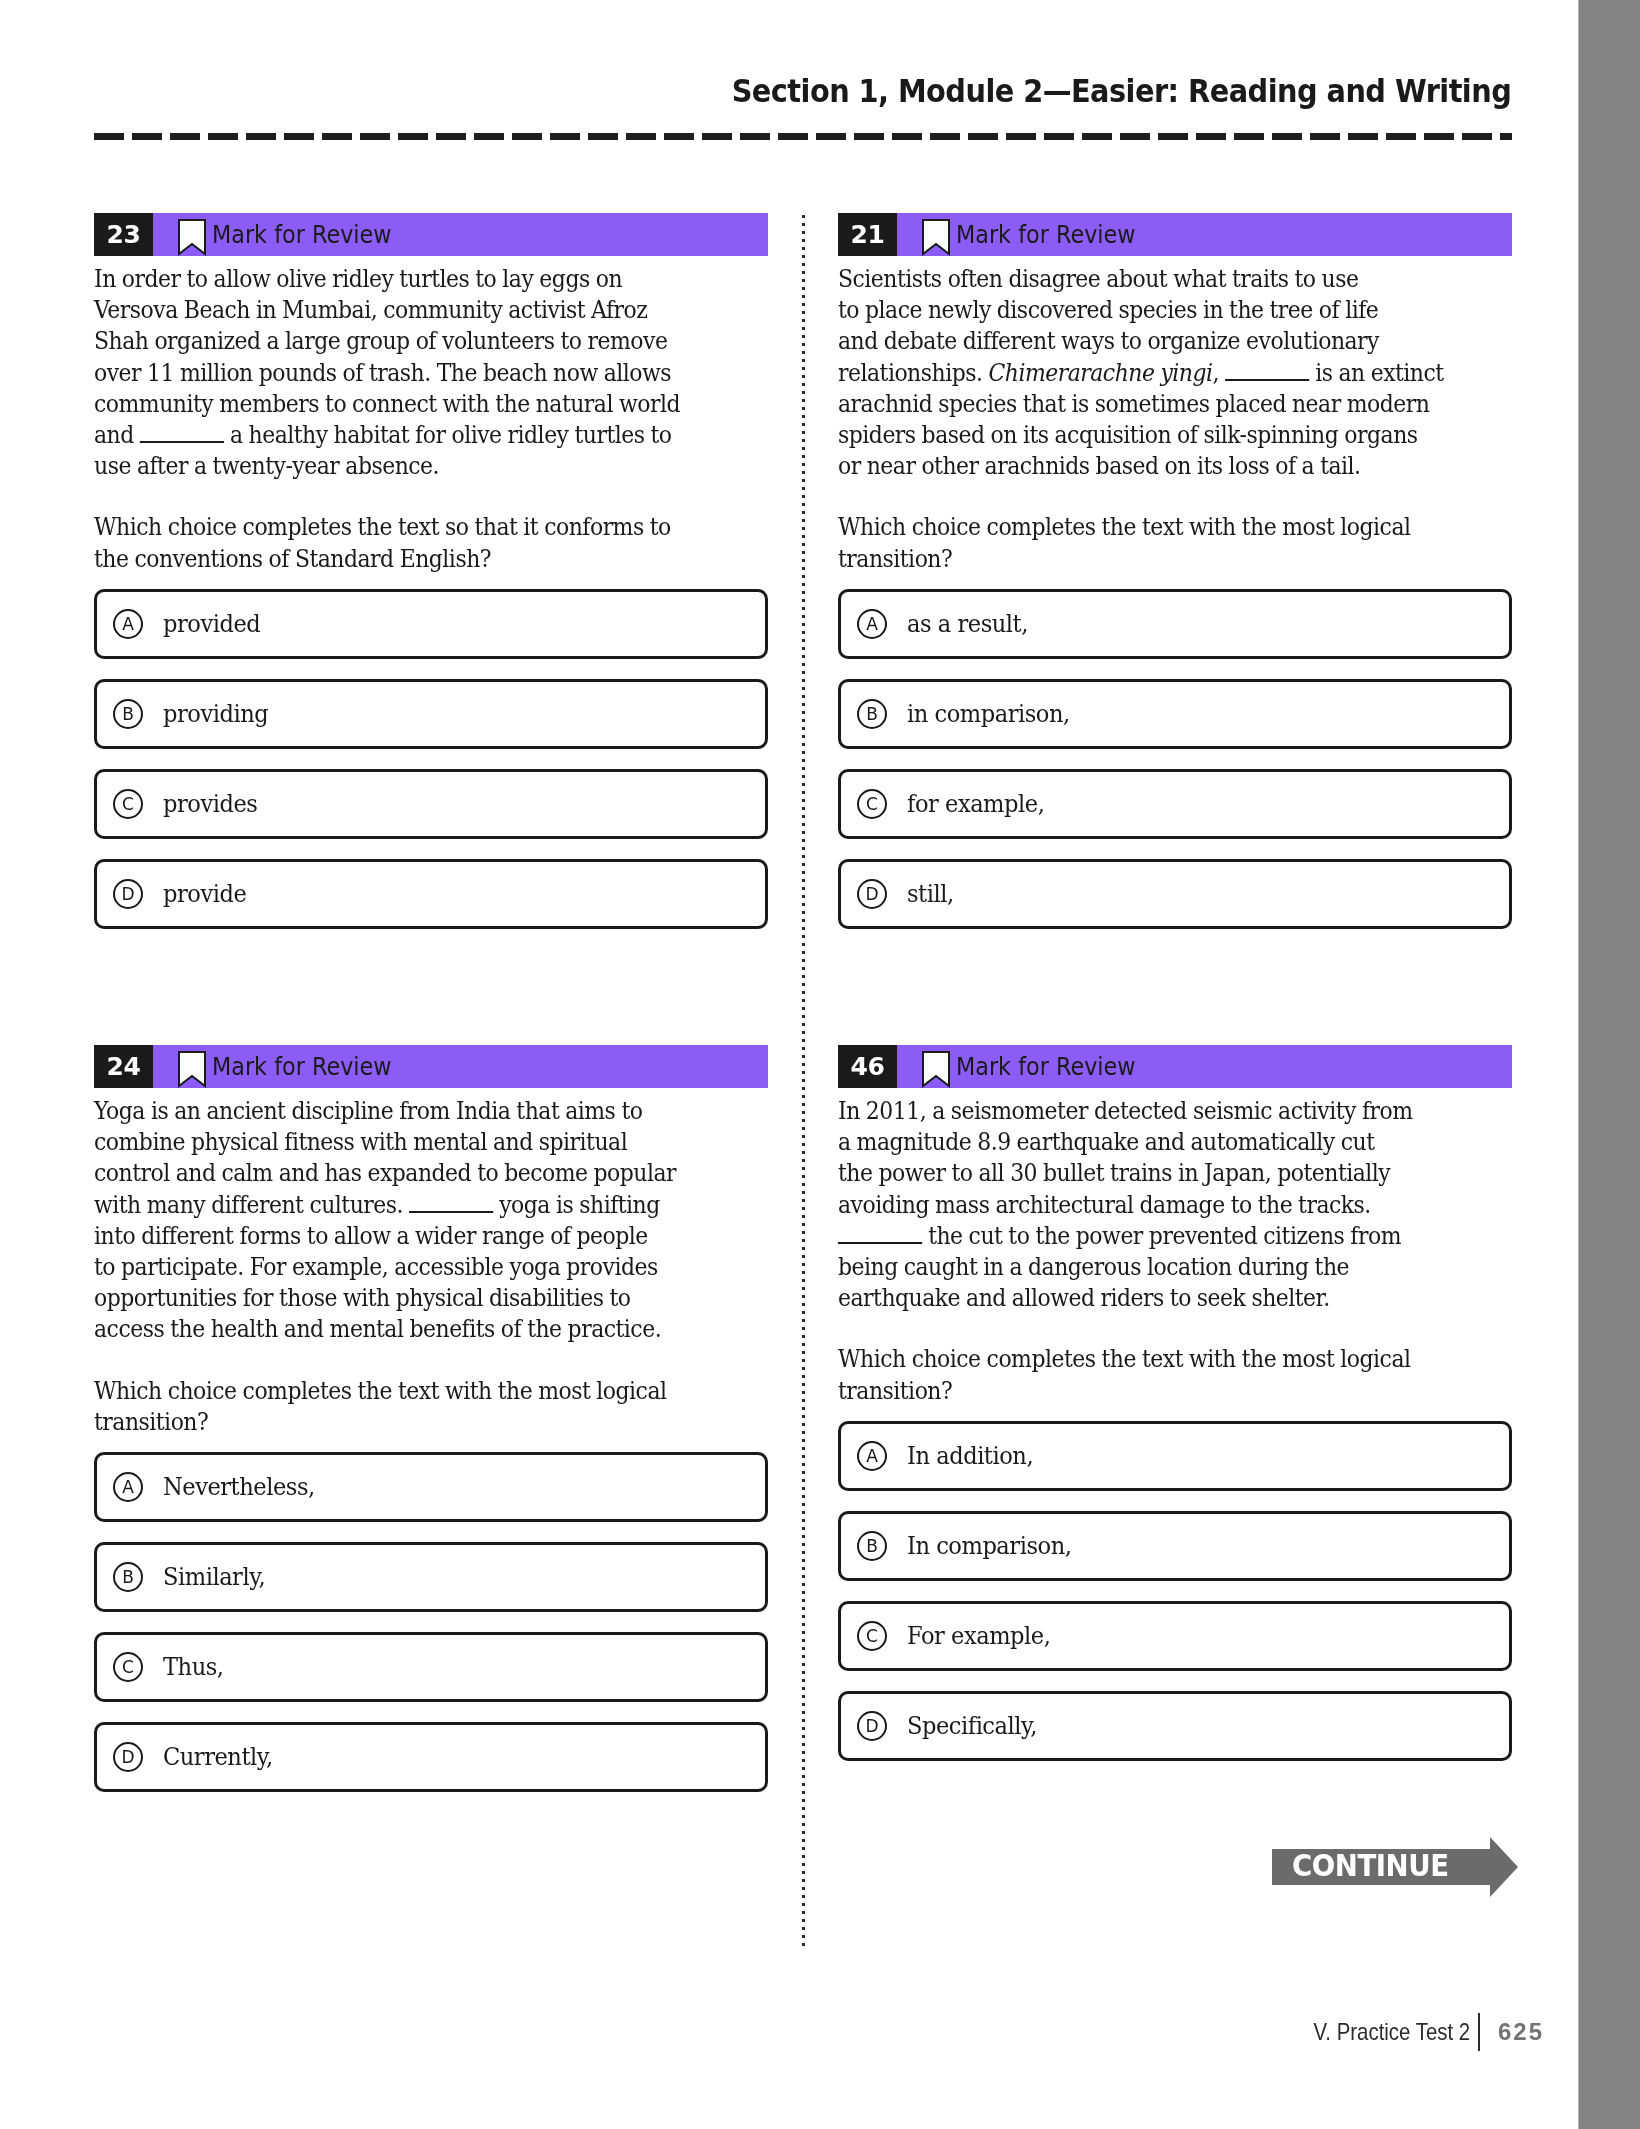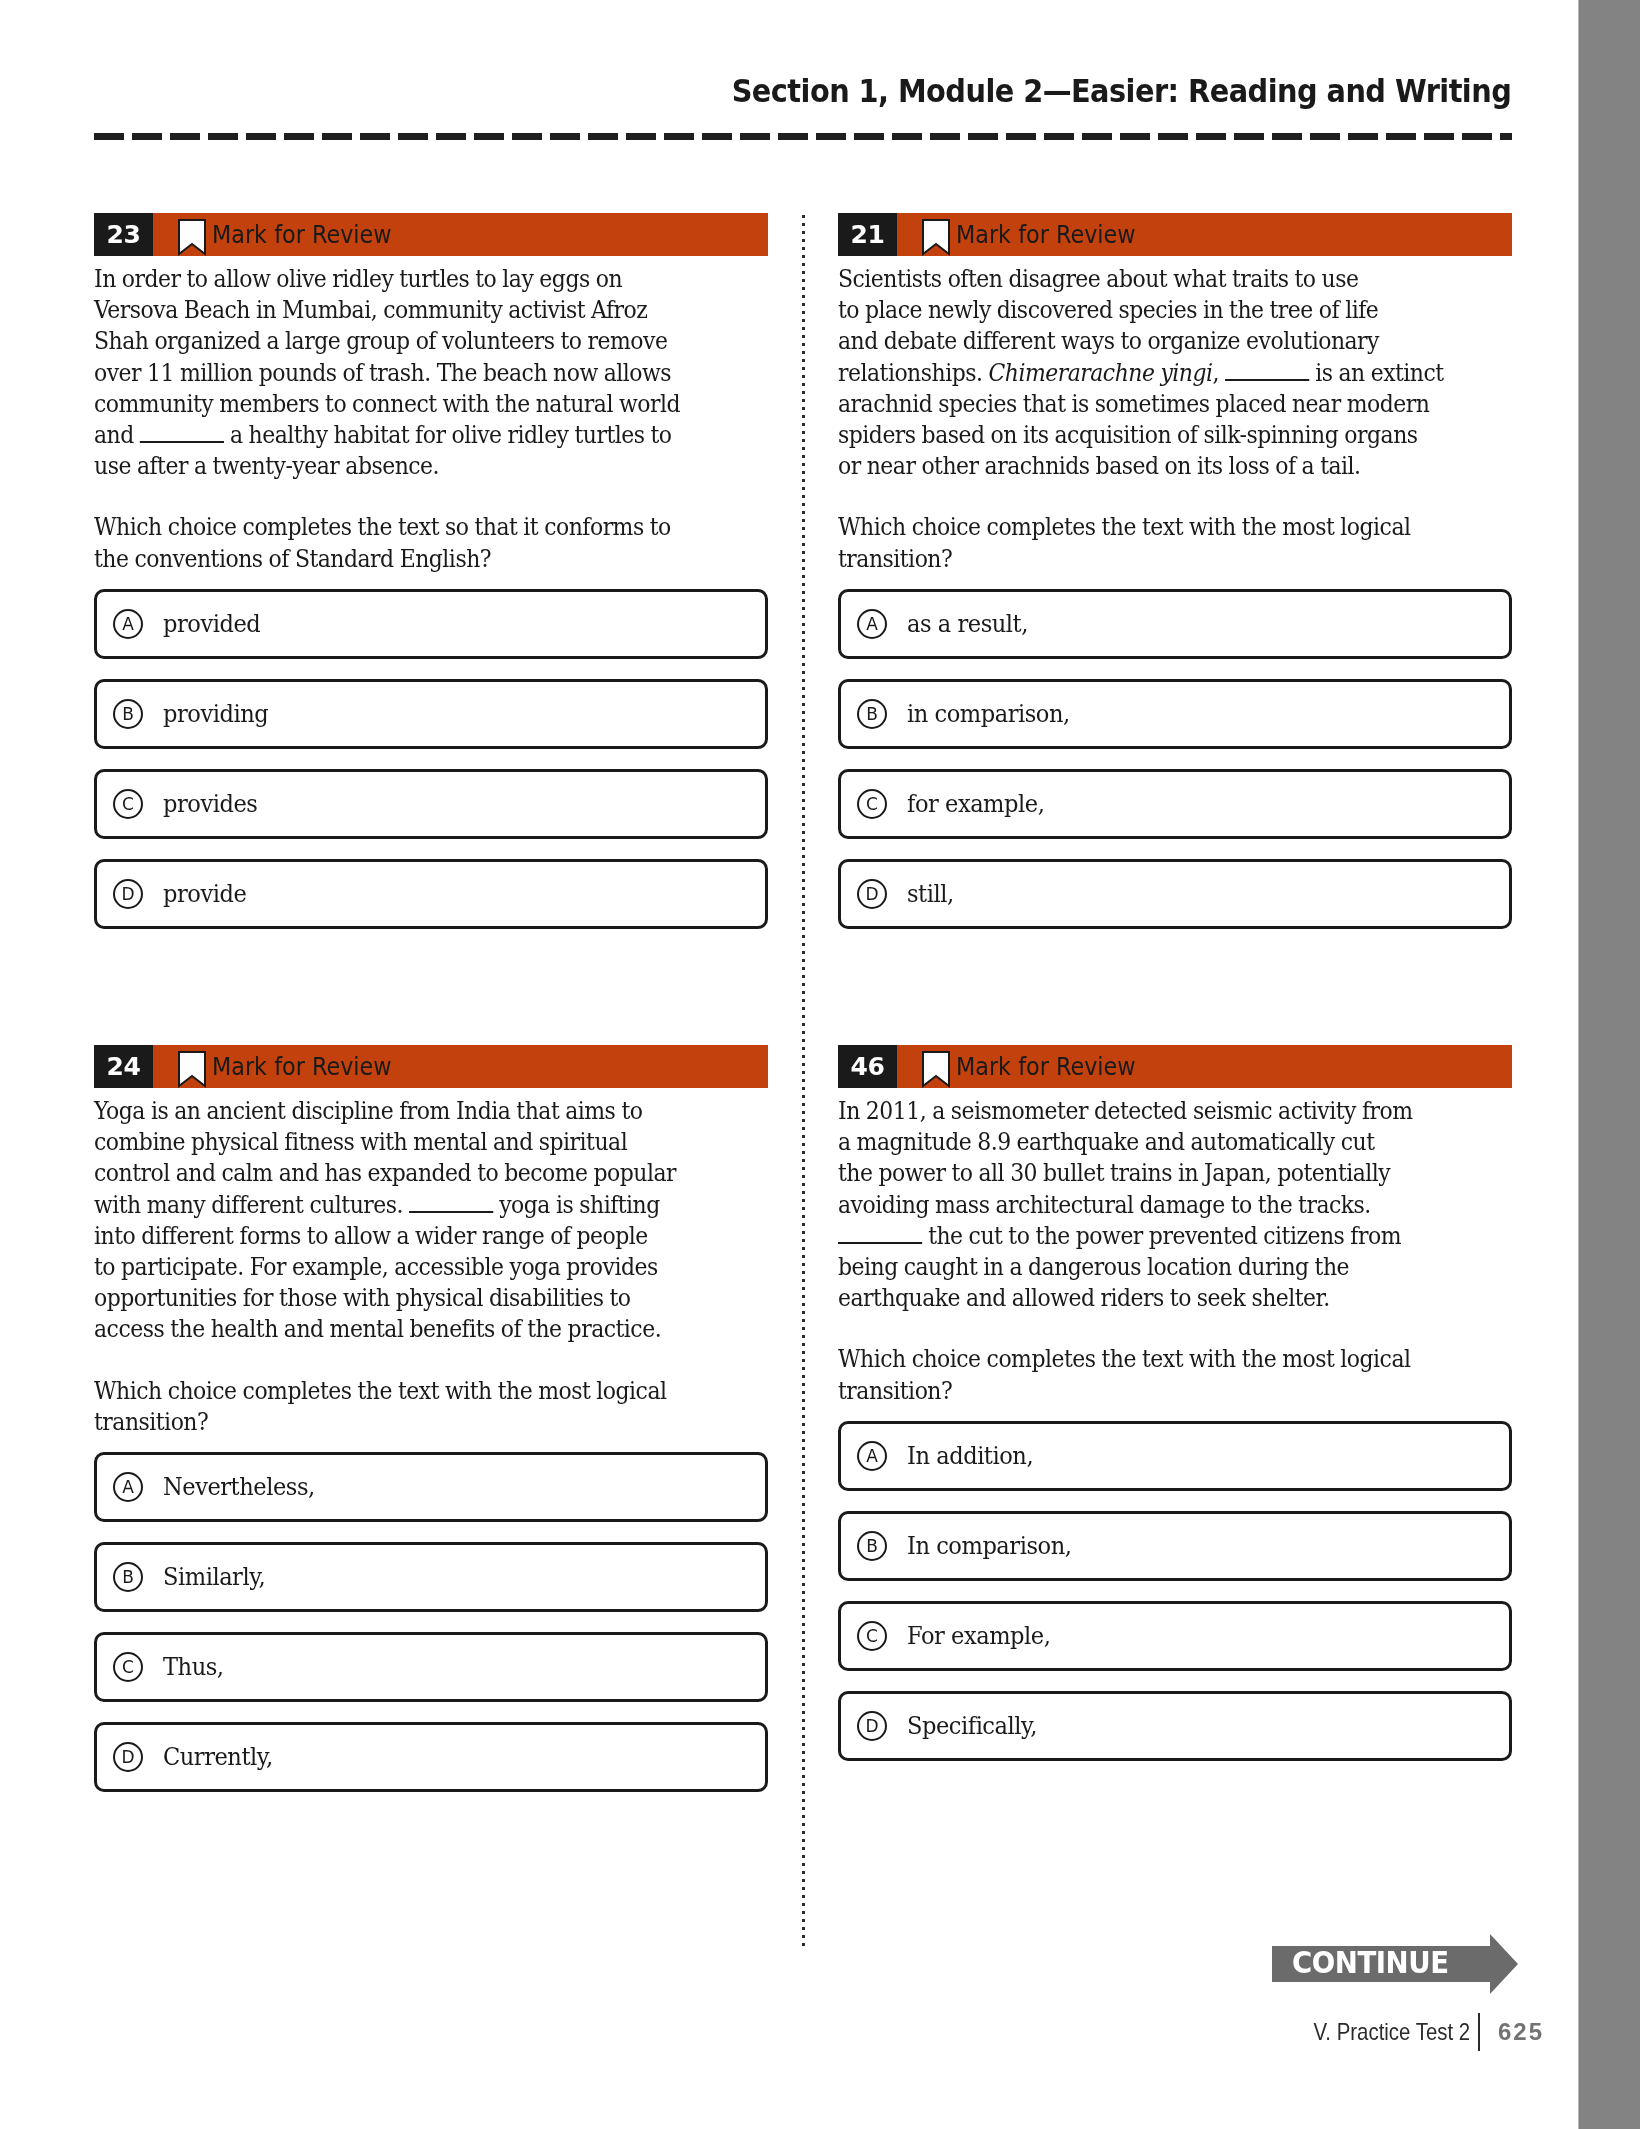--- a/index.html
+++ b/index.html
@@ -8,32 +8,32 @@
   .header-title { position: absolute; right: 129px; top: 72px; font-family: "DejaVu Sans", sans-serif; font-weight: bold; font-size: 32px; letter-spacing: -0.6px; color: #1a1a1a; white-space: nowrap; transform: scaleX(0.9); transform-origin: right center; }
   .header-dashes { position: absolute; left: 94px; top: 133px; width: 1418px; height: 7px;
     background: repeating-linear-gradient(to right, #1e1e1e 0 30px, transparent 30px 38px); }
   .col-divider { position: absolute; left: 802px; top: 215px; width: 3px; height: 1735px;
     background: repeating-linear-gradient(to bottom, #2a2a2a 0 3px, transparent 3px 8px); }
   .question { position: absolute; width: 674px; }
   .q23 { left: 94px; top: 213px; }
   .q24 { left: 94px; top: 1045px; }
   .q25 { left: 838px; top: 213px; }
   .q26 { left: 838px; top: 1045px; }
-  .q-head { height: 43px; background: #c2410c; display: flex; align-items: center; position: relative; }
+  .q-head { height: 43px; background: #8b5cf6; display: flex; align-items: center; position: relative; }
   .q-num { width: 59px; height: 43px; background: #1a1a1a; color: #fff; font-family: "DejaVu Sans", sans-serif; font-weight: bold; font-size: 25px; display: flex; align-items: center; justify-content: center; letter-spacing: -0.5px; }
   .bookmark { width: 30px; height: 38px; margin-left: 24px; margin-top: 4px; }
   .mark-label { font-family: "DejaVu Sans", sans-serif; font-size: 24px; margin-left: 5px; color: #1a1a1a; transform: scaleX(0.93); transform-origin: left center; white-space: nowrap; }
   .passage { font-family: "DejaVu Serif", serif; font-size: 23.5px; line-height: 31.2px; margin-top: 8px; letter-spacing: -0.55px; word-spacing: -0.5px; transform: scaleX(0.935); transform-origin: left top; width: 722px; white-space: pre-line; }
   .prompt { font-family: "DejaVu Serif", serif; font-size: 23.5px; line-height: 31.2px; margin-top: 30px; letter-spacing: -0.55px; word-spacing: -0.5px; transform: scaleX(0.935); transform-origin: left top; width: 722px; white-space: pre-line; }
   .blank { display: inline-block; width: 90px; border-bottom: 2px solid #1a1a1a; height: 20px; vertical-align: baseline; }
   .choices { margin-top: 14px; }
   .choice { height: 70px; border: 3px solid #1a1a1a; border-radius: 10px; box-sizing: border-box; display: flex; align-items: center; margin-bottom: 20px; background: #fff; cursor: pointer; }
   .choice-letter { width: 30px; height: 30px; border: 2.5px solid #1a1a1a; border-radius: 50%; box-sizing: border-box; margin-left: 16px; display: flex; align-items: center; justify-content: center; font-family: "DejaVu Sans", sans-serif; font-size: 17px; }
   .choice-text { font-family: "DejaVu Serif", serif; font-size: 24px; margin-left: 20px; letter-spacing: -0.5px; transform: scaleX(0.94); transform-origin: left center; white-space: nowrap; }
-  .continue-btn { position: absolute; left: 1272px; top: 1934px; width: 248px; height: 60px; cursor: pointer; }
+  .continue-btn { position: absolute; left: 1272px; top: 1837px; width: 248px; height: 60px; cursor: pointer; }
   .continue-btn svg { position: absolute; left: 0; top: 0; }
   .continue-label { position: absolute; left: 20px; top: 11px; font-family: "DejaVu Sans", sans-serif; font-weight: bold; font-size: 30px; color: #fff; letter-spacing: -0.5px; transform: scaleX(0.92); transform-origin: left center; }
   .footer { position: absolute; right: 96px; top: 2013px; display: flex; align-items: center; font-family: "Liberation Sans", sans-serif; text-align: center; }
   .footer-section { font-size: 24px; color: #2b2b2b; transform: scaleX(0.85); transform-origin: right center; white-space: nowrap; }
   .footer-sep { width: 2px; height: 38px; background: #2b2b2b; margin: 0 18px 0 8px; }
   .footer-page { font-size: 24px; font-weight: bold; letter-spacing: 2px; color: #737373; }
 </style>
 </head>
 <body>
 

